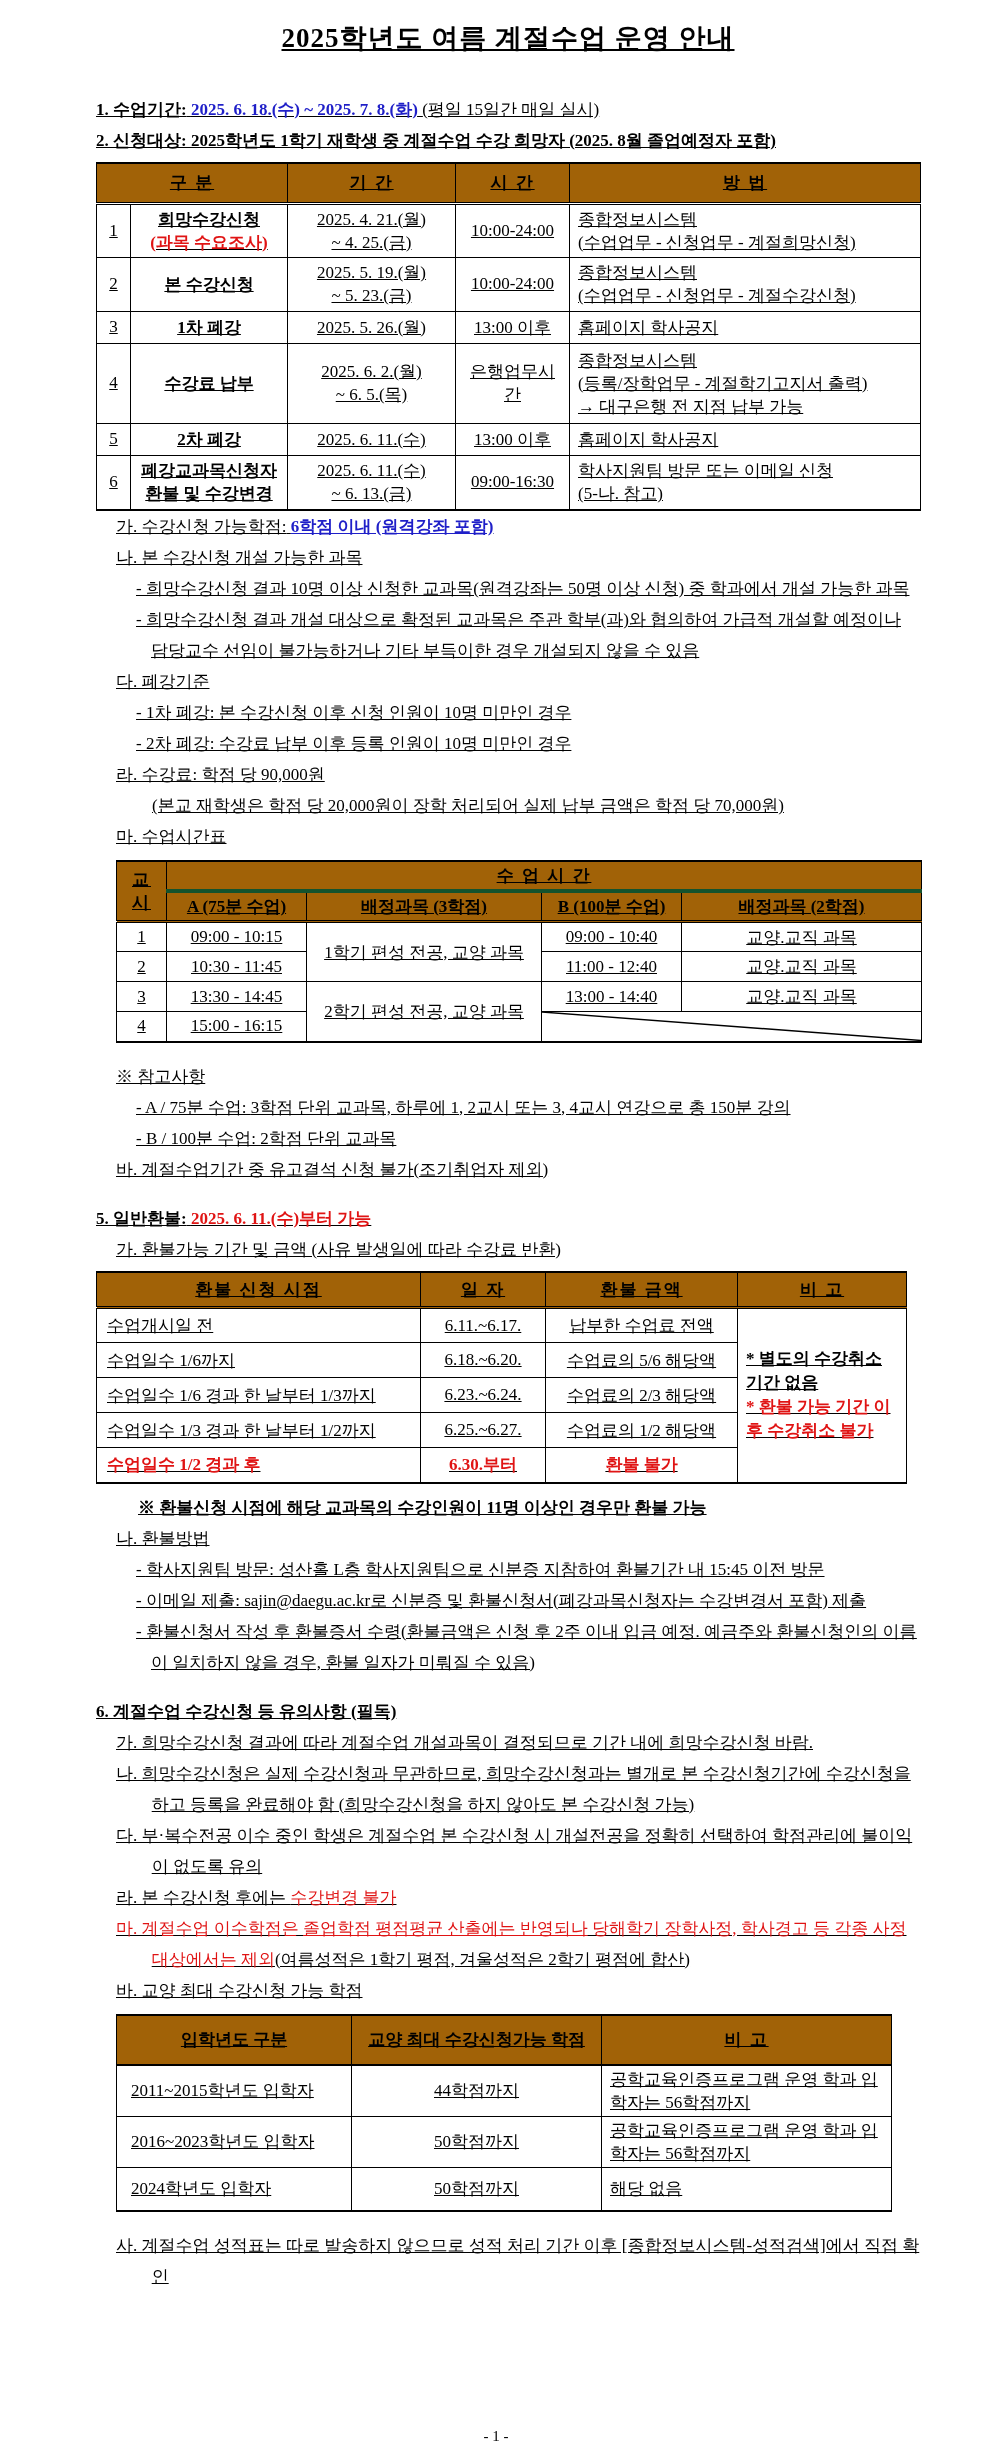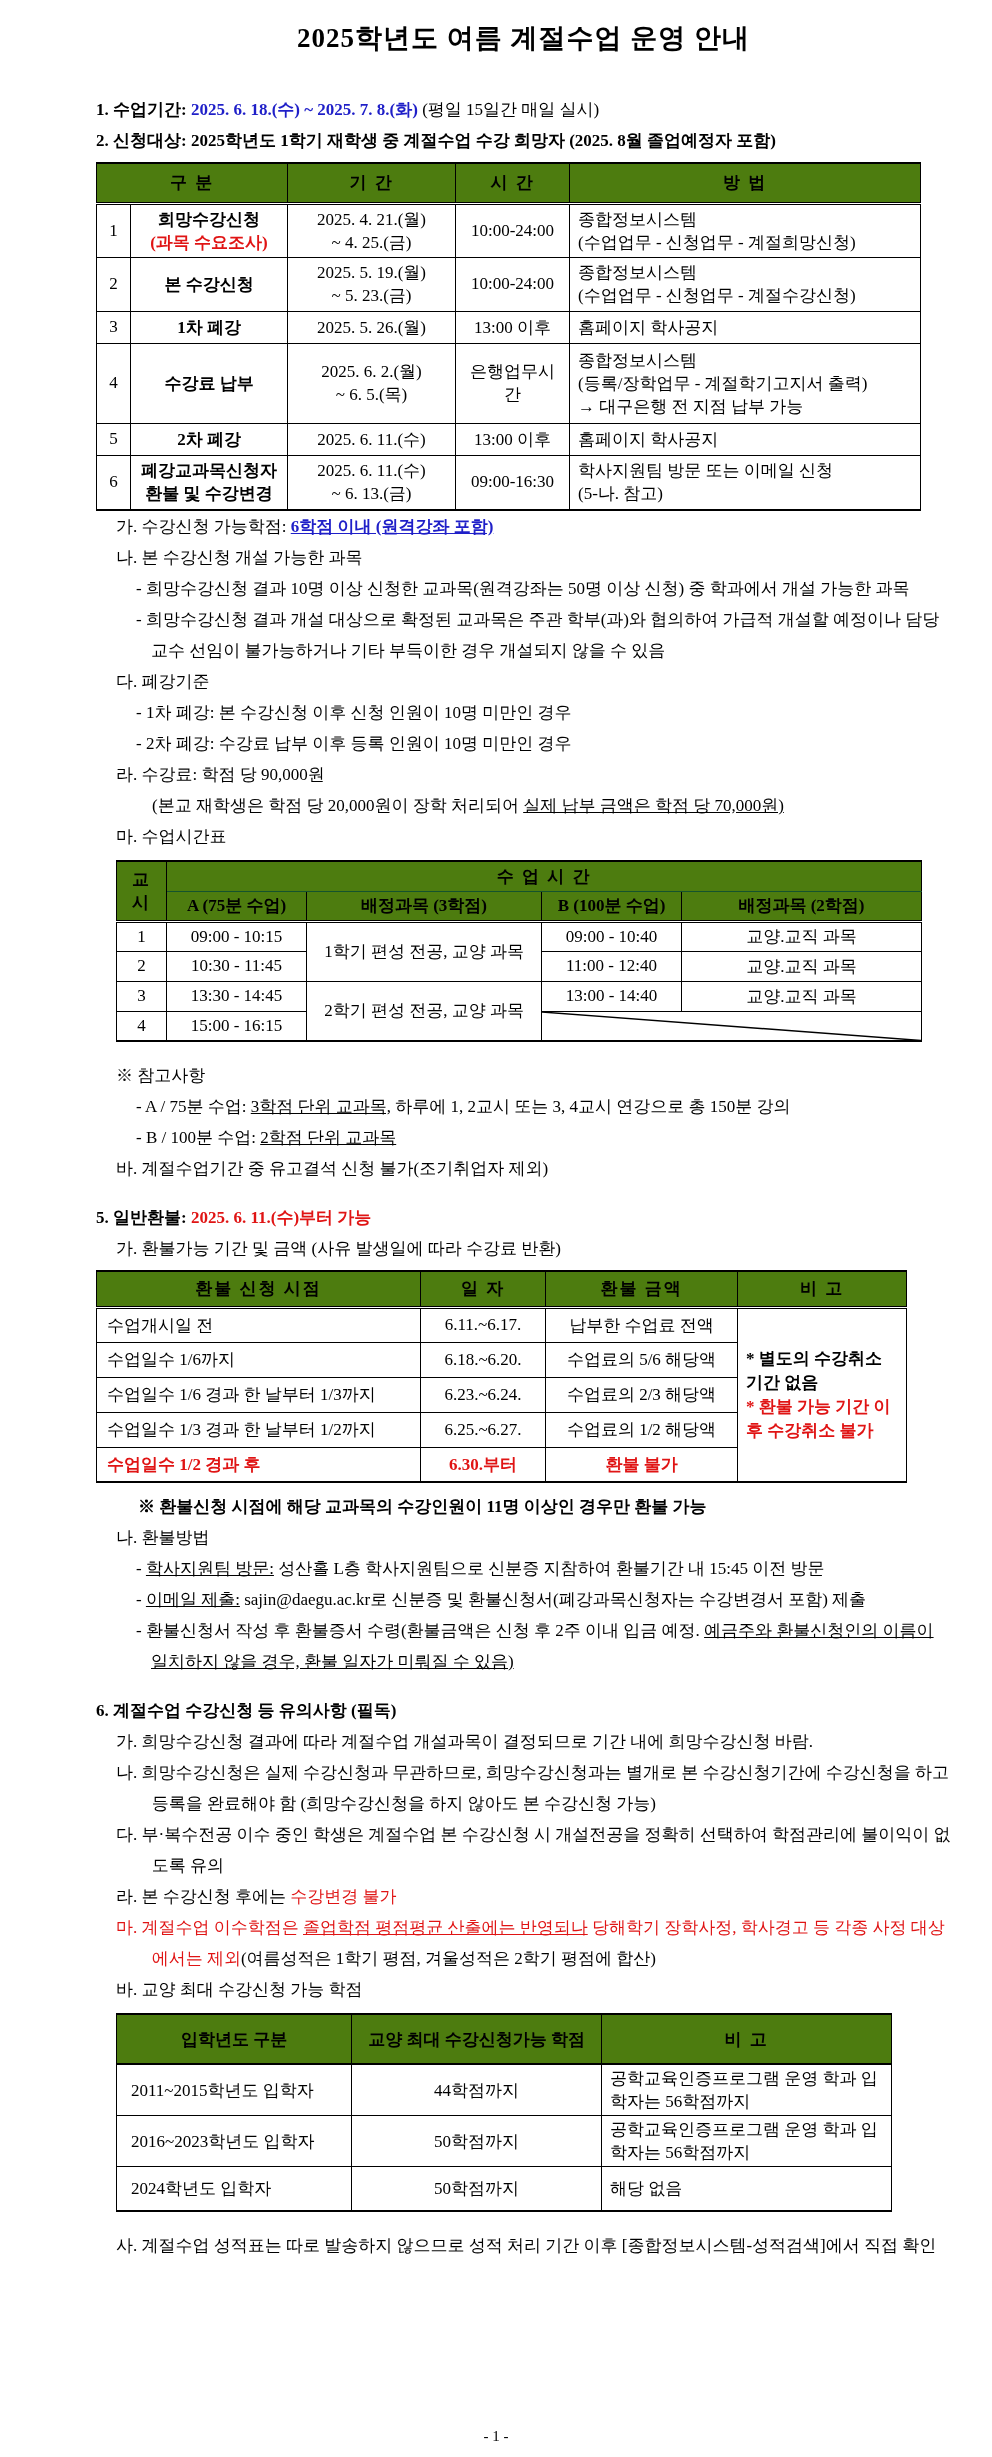--- a/index.html
+++ b/index.html
@@ -2,21 +2,21 @@
 <html><head>
 <meta charset="utf-8">
 <style>
   html,body { margin:0; padding:0; }
   body {
     width:992px; height:2457px; overflow:hidden; position:relative;
     background:#ffffff; color:#000;
     font-family:"Liberation Serif","DejaVu Serif",serif;
     font-size:17px;
   }
-  .page { padding:14px 41px 0 96px; position:relative; }
+  .page { padding:14px 72px 0 96px; position:relative;text-decoration:underline; }
 
   h1.title {
     font-size:27px; font-weight:bold; text-align:center;
     letter-spacing:1px; margin:6px 0 38px 0;
   }
 
   p { margin:0; line-height:31px; }
   .bold { font-weight:bold; }
   .blue { color:#1f1fc8; }
   .red  { color:#e01414; }
@@ -28,21 +28,21 @@
   .note2  { margin-left:56px; }           
   .hang   { padding-left:2.1em; text-indent:-2.1em; } 
 
   .gap-s  { margin-top:8px; }
   .gap-m  { margin-top:18px; }
 
   table { border-collapse:collapse; table-layout:fixed; font-size:17px; }
   .tbl  { border-top:2px solid #000; border-bottom:2px solid #000; }
   .tbl th, .tbl td { border:1px solid #000; padding:2px 8px; vertical-align:middle; }
   .tbl thead th {
-    background:#4d7c0f; font-weight:bold; text-align:center;
+    background:#a16207; font-weight:bold; text-align:center;
     border-bottom:3px double #000; letter-spacing:2px;margin-left:34px;
   }
   .dbl-bottom { border-bottom:3px double #000 !important; }
   .pre { white-space:pre-line; }
   .ctr { text-align:center; }
   .lft { text-align:left; }
   td.num { text-align:center; padding:2px 2px; }
 
   
   #schedule-table { width:824px; margin-top:6px; }
@@ -173,21 +173,21 @@
     <colgroup>
         <col style="width:50px">
         <col style="width:140px">
         <col style="width:235px">
         <col style="width:140px">
         <col style="width:240px">
       </colgroup>
     <thead>
       <tr>
         <th rowspan="2" class="dbl-bottom">교시</th>
-        <th colspan="4" style="border-bottom:1px solid #14532d;">수 업 시 간</th>
+        <th colspan="4" style="border-bottom:4px solid #14532d;">수 업 시 간</th>
       </tr>
       <tr>
         <th style="letter-spacing:0">A (75분 수업)</th>
         <th style="letter-spacing:0">배정과목 (3학점)</th>
         <th style="letter-spacing:0">B (100분 수업)</th>
         <th style="letter-spacing:0">배정과목 (2학점)</th>
       </tr>
     </thead>
     <tbody>
       <tr>

